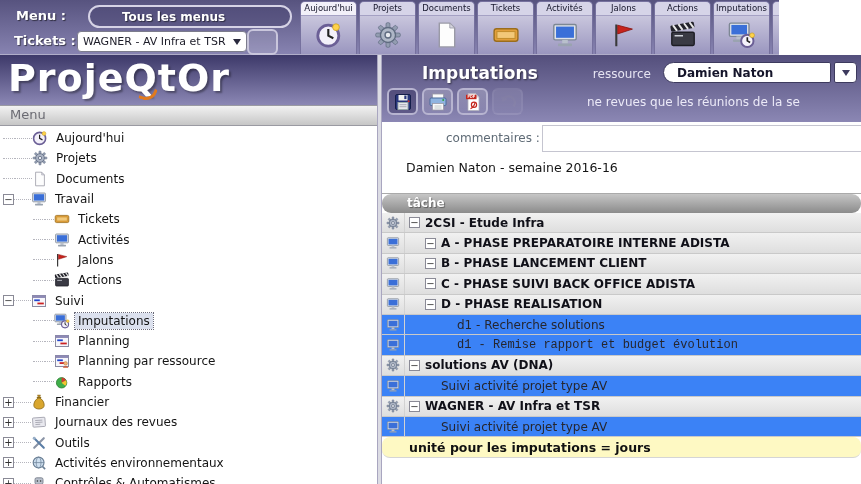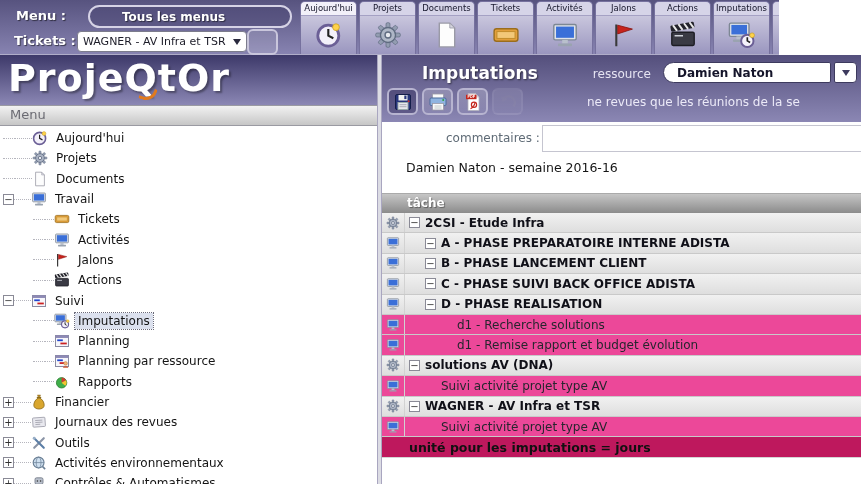--- a/index.html
+++ b/index.html
@@ -75,33 +75,33 @@
   .tool-btn.active{background:rgba(35,30,75,.38);}
   .tool-btn.disabled{opacity:.42;border-color:rgba(183,180,208,.4);cursor:default;}
   .filter-text{position:absolute;left:205px;top:40px;color:#eceaf8;font-size:12px;white-space:nowrap;}
   .panel-body{position:relative;flex:1;background:#fff;}
   .comments-label{position:absolute;left:64px;top:9px;color:#5f6b76;font-size:12px;}
   .comments-box{position:absolute;left:160px;top:3px;right:0;height:27px;background:#fff;
                 border:1px solid #c5c5d0;border-right:none;font-size:12px;padding:2px 4px;box-sizing:border-box;}
   .period-title{position:absolute;left:24px;top:38px;font-size:12.5px;color:#151515;}
   .task-table{position:absolute;left:0;right:0;top:71px;border-top:1px solid #aaa;}
   .thead{height:17px;background:linear-gradient(#c6c6c6,#8b8b8b);color:#fff;font-weight:bold;
-         font-size:12px;padding:2px 0 0 25px;text-shadow:1px 1px 1px rgba(0,0,0,.4);}
+         font-size:12px;padding:2px 0 0 25px;text-shadow:1px 1px 1px rgba(0,0,0,.4);border-radius:9px;}
   .trow{height:20.4px;display:flex;align-items:stretch;border-bottom:1px solid #c9c9c9;box-sizing:border-box;cursor:pointer;}
   .trow.shaded{background:linear-gradient(#f1f1f1,#dedede);}
-  .trow.leaf{background:#ec4899;}
+  .trow.leaf{background:#3b82f6;}
   .ticell{flex:0 0 22px;width:22px;display:flex;align-items:center;justify-content:center;
           border-right:1px solid #d2d2d2;}
   .tcontent{flex:1;display:flex;align-items:center;font-size:12px;}
   .sp16{flex:0 0 16px;width:16px;}
   .tcontent .xbox{margin-right:5px;}
   .tlabel{white-space:nowrap;color:#26262e;}
   .tlabel.b{font-weight:bold;color:#101018;}
-  .tfoot{height:21px;background:#be185d;border-bottom:1px solid #d5d5d5;font-weight:bold;
-         font-size:12.5px;color:#111;padding:3px 0 0 27px;box-sizing:border-box;}
+  .tfoot{height:21px;background:#fef9c3;border-bottom:1px solid #d5d5d5;font-weight:bold;
+         font-size:12.5px;color:#111;padding:3px 0 0 27px;box-sizing:border-box;border-radius:8px;}
   .ic{display:inline-flex;flex:0 0 auto;}
   .ic svg{width:100%;height:100%;display:block;}
   .tree-item .ic{margin-right:5px;}
 </style>
 </head>
 <body>
 
 <div class="app">
 
   <div class="topbar">
@@ -685,21 +685,21 @@
                 <div class="ticell">
                   <span class="ic" style="height: 14px; width: 14px;">
                     <svg viewBox="0 0 20 20">
                       <rect x="2" y="2.5" width="16" height="11" rx="1" fill="#dfe3ea" stroke="#7d8794"></rect>
                       <rect x="3.6" y="4" width="12.8" height="8" fill="#3a6fd8"></rect>
                       <rect x="8" y="13.5" width="4" height="2.6" fill="#b9c0cc"></rect>
                       <rect x="5" y="16" width="10" height="2" rx=".5" fill="#9aa3b0"></rect>
                     </svg>
                   </span>
                 </div>
-                <div class="tcontent" style="padding-left: 36px;">
+                <div class="tcontent" style="padding-left: 36px; font-family: Liberation Mono, monospace;">
                   <span class="sp16"></span>
                   <span class="tlabel">d1 - Remise rapport et budget évolution</span>
                 </div>
               </div>
               <div class="trow shaded">
                 <div class="ticell">
                   <span class="ic" style="height: 14px; width: 14px;">
                     <svg viewBox="0 0 20 20">
                       <g fill="#939db1" stroke="#5f6b80" stroke-width=".5">
                         <rect x="8.6" y="1.2" width="2.8" height="17.6" rx="1"></rect>

